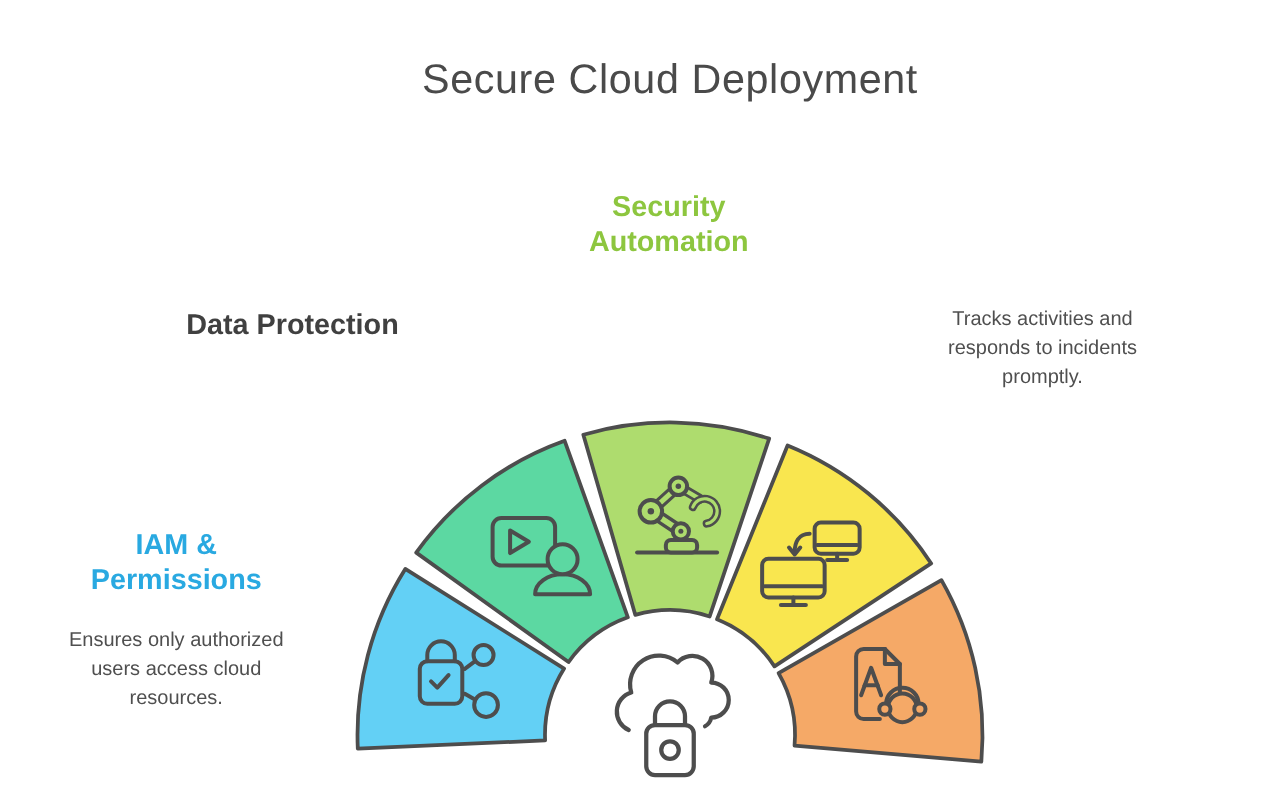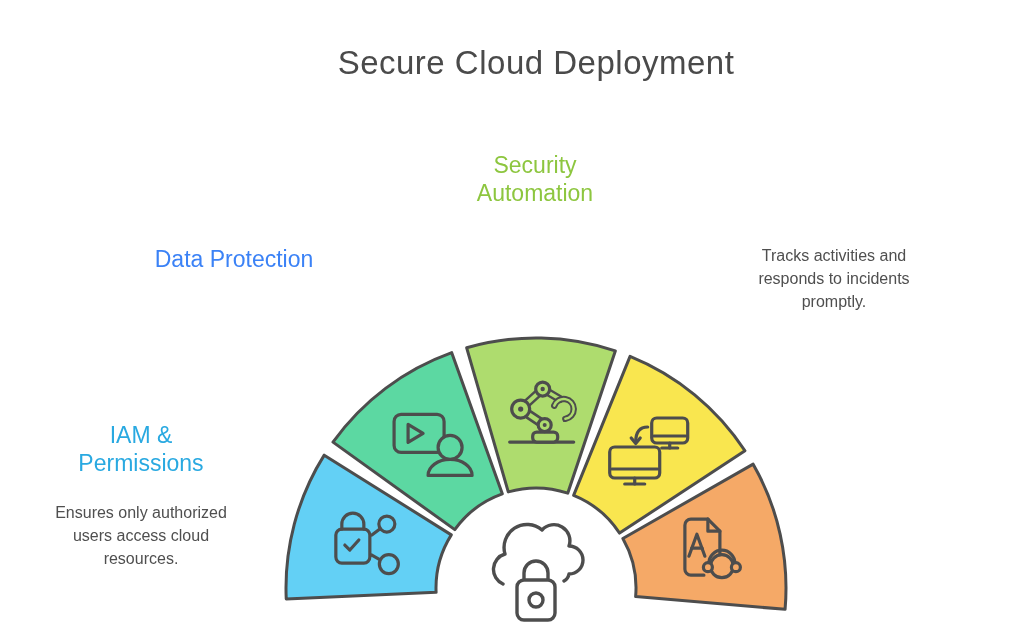--- a/index.html
+++ b/index.html
@@ -3,21 +3,21 @@
 <meta charset="utf-8">
 <style>
   html,body{margin:0;padding:0;background:#ffffff;}
   body{font-family:"Liberation Sans",sans-serif;}
   .canvas{position:relative;width:1024px;height:638px;background:#ffffff;overflow:hidden;margin-left:24px;}
   .page-title{
     position:absolute;left:0;top:44px;width:1024px;text-align:center;
     font-size:33px;font-weight:500;color:#4a4a4a;letter-spacing:0.5px;
   }
   .label{position:absolute;text-align:center;transform:translateX(-50%);width:240px;}
-  .label-title{font-size:23px;font-weight:normal;line-height:1.2;white-space:pre-line;}
+  .label-title{font-size:23px;font-weight:bold;line-height:1.2;white-space:pre-line;}
   .label-body{font-size:16px;line-height:23px;color:#4f4f4f;margin-top:24px;white-space:pre-line;}
   .pos-iam{left:117px;top:422px;}
   .pos-dp{left:210px;top:246px;}
   .pos-sa{left:511px;top:152px;}
   .pos-mr{left:810px;top:220px;}
   .pos-cl{left:905px;top:422px;}
   svg{position:absolute;left:0;top:0;}
 </style>
 </head>
 <body>
@@ -120,21 +120,21 @@
 
   <div class="label pos-iam">
     <div class="label-title" style="color: rgb(41, 169, 225);">IAM &amp;
 Permissions</div>
     <div class="label-body">Ensures only authorized
 users access cloud
 resources.</div>
   </div>
 
   <div class="label pos-dp">
-    <div class="label-title" style="color: #3b82f6;">Data Protection</div>
+    <div class="label-title" style="color: #404040;">Data Protection</div>
   </div>
 
   <div class="label pos-sa">
     <div class="label-title" style="color: rgb(141, 198, 63);">Security
 Automation</div>
   </div>
 
   <div class="label pos-mr">
     <div class="label-body">Tracks activities and
 responds to incidents

